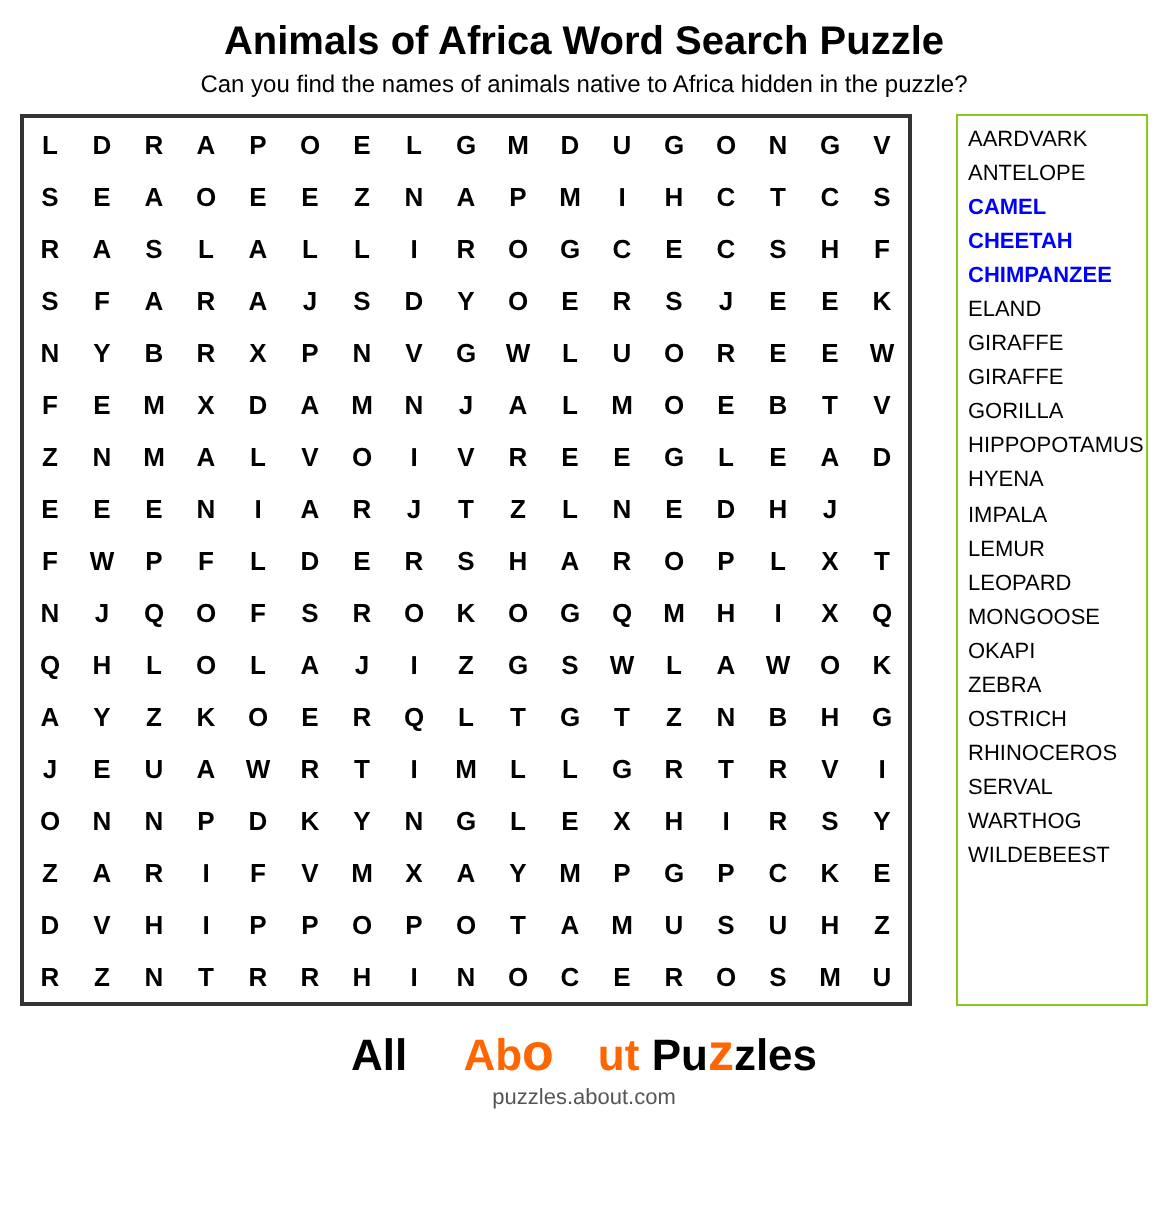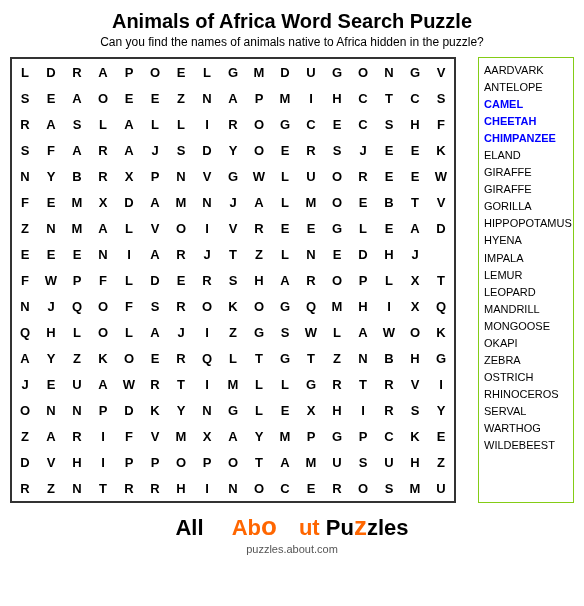--- a/index.html
+++ b/index.html
@@ -393,21 +393,20 @@
         <div class="word-item" style="color: blue; font-weight: bold;">CHIMPANZEE</div>
         <div class="word-item">ELAND</div>
         <div class="word-item">GIRAFFE</div>
         <div class="word-item">GIRAFFE</div>
         <div class="word-item">GORILLA</div>
         <div class="word-item">HIPPOPOTAMUS</div>
         <div class="word-item">HYENA</div>
         <div class="word-item">IMPALA</div>
         <div class="word-item">LEMUR</div>
         <div class="word-item">LEOPARD</div>
-        <div class="word-item">MANDRILL</div>
         <div class="word-item">MONGOOSE</div>
         <div class="word-item">OKAPI</div>
         <div class="word-item">ZEBRA</div>
         <div class="word-item">OSTRICH</div>
         <div class="word-item">RHINOCEROS</div>
         <div class="word-item">SERVAL</div>
         <div class="word-item">WARTHOG</div>
         <div class="word-item">WILDEBEEST</div>
       </div>
   </div>

